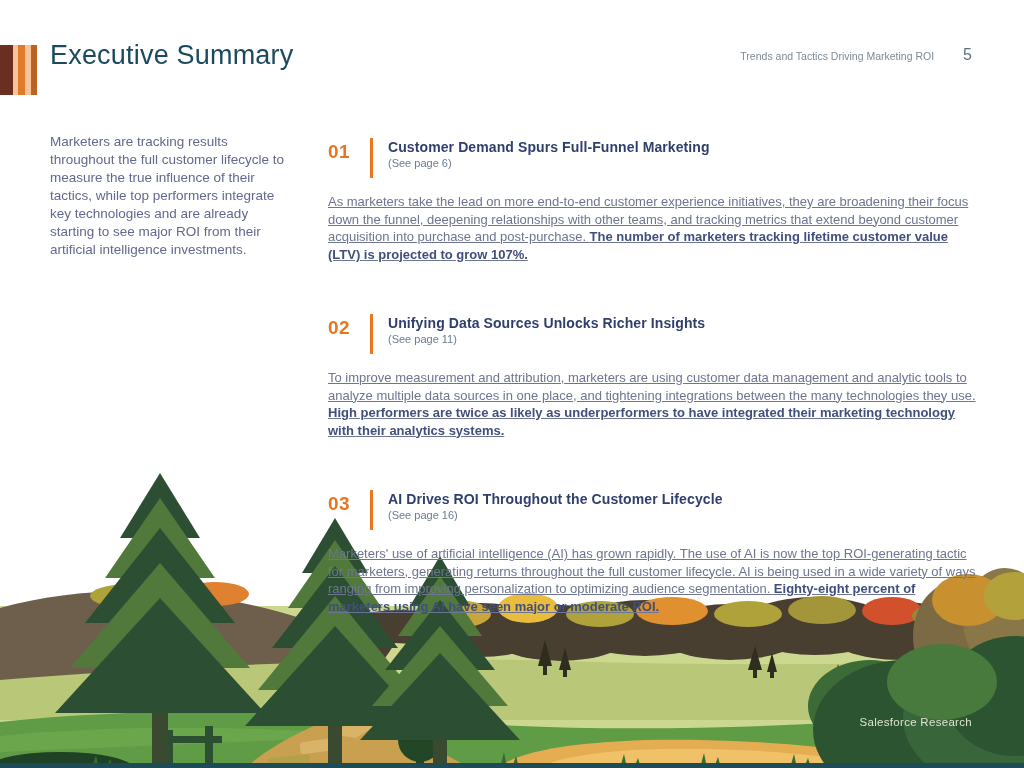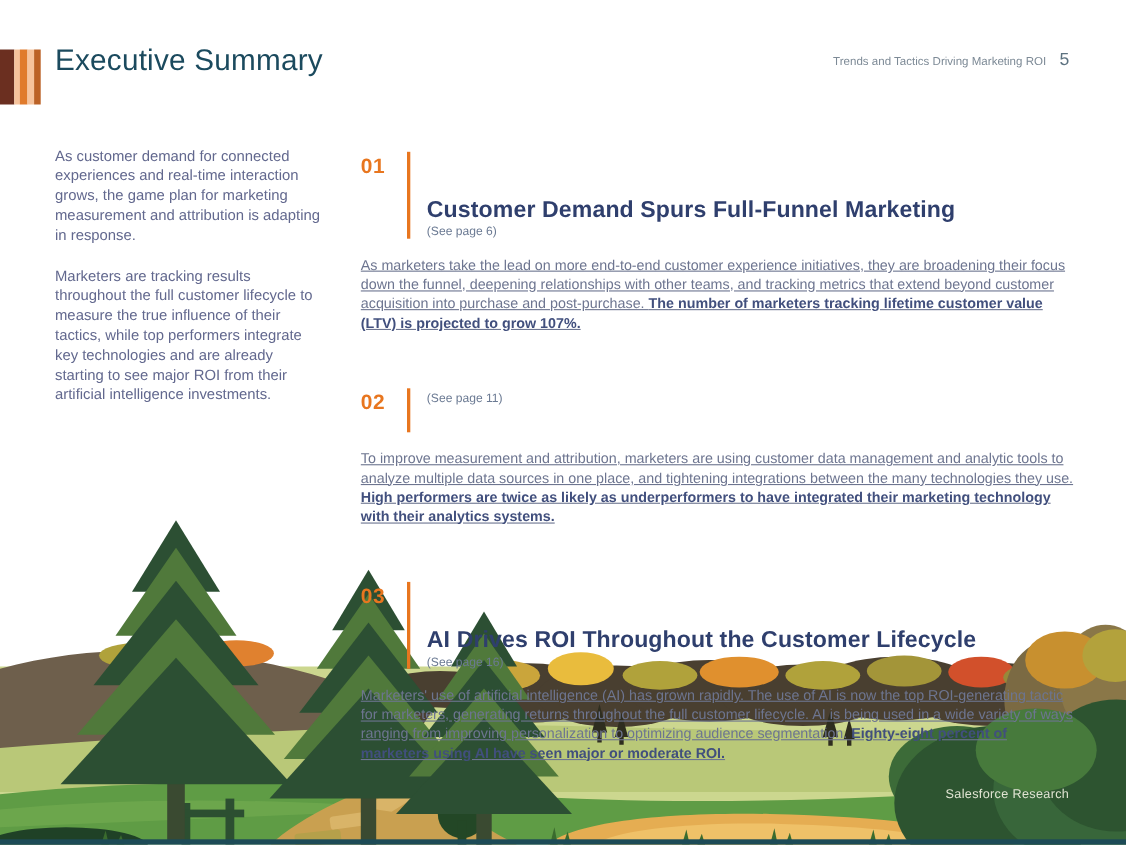--- a/index.html
+++ b/index.html
@@ -25,21 +25,21 @@
   .logo-stripes .s5 { width: 6px;  background: #bb6226; }
 
   .page-title {
     position: absolute; left: 50px; top: 40px;
     font-size: 27px; font-weight: 400; color: var(--title-teal);
     letter-spacing: 0.2px;
   }
 
   .header-meta {
     position: absolute; right: 52px; top: 46px;
-    display: flex; align-items: baseline; gap: 12px;
+    display: flex; align-items: baseline; gap: 29px;
   }
   .header-meta .meta-text { font-size: 10.5px; color: var(--meta-gray); }
   .header-meta .page-number { font-size: 16px; color: #5d7280; font-weight: 300; }
 
   
   .intro-col {
     position: absolute; left: 50px; top: 133px; width: 242px; z-index: 2;
   }
   .intro-col p {
     font-size: 13.5px; line-height: 18px; color: var(--intro-text);
@@ -55,23 +55,22 @@
   .section-number {
     font-size: 19px; font-weight: 700; color: var(--accent-orange);
     width: 42px; padding-top: 3px; letter-spacing: 0.5px;
   }
   .section-rule {
     width: 3px; background: var(--accent-orange); margin-right: 15px;
     min-height: 40px;
   }
   .section-titles { padding-top: 1px; }
   .section-heading {
-    font-size: 21px; font-weight: 700; color: var(--heading-navy);
+    font-size: 14px; font-weight: 700; color: var(--heading-navy);
     letter-spacing: 0.1px;
-    margin-top: 40px;
   }
   .section-sub { font-size: 11px; color: var(--meta-gray2); margin-top: 2px; }
   .section-body {
     font-size: 13px; line-height: 17.5px; color: var(--body-text); text-decoration: underline;
   }
   .section-body strong { color: var(--bold-text); font-weight: 700; }
 
   
   .illustration {
     position: absolute; left: 0; bottom: 0; width: 1024px; height: 300px;
@@ -96,21 +95,20 @@
     <div class="s4"></div>
     <div class="s5"></div>
 </div>
 <h1 class="page-title">Executive Summary</h1>
 <div class="header-meta">
   <span class="meta-text">Trends and Tactics Driving Marketing ROI</span>
   <span class="page-number">5</span>
 </div>
 
 <div class="intro-col">
-  <p>As customer demand for connected experiences and real-time interaction grows, the game plan for marketing measurement and attribution is adapting in response.</p>
   <p>Marketers are tracking results throughout the full customer lifecycle to measure the true influence of their tactics, while top performers integrate key technologies and are already starting to see major ROI from their artificial intelligence investments.</p>
 </div>
 
 <div class="main-col">
 
   <div class="section">
     <div class="section-head">
       <div class="section-number">01</div>
       <div class="section-rule"></div>
       <div class="section-titles">
@@ -119,20 +117,21 @@
       </div>
     </div>
     <p class="section-body"><span>As marketers take the lead on more end-to-end customer experience initiatives, they are broadening their focus down the funnel, deepening relationships with other teams, and tracking metrics that extend beyond customer acquisition into purchase and post-purchase. </span><strong>The number of marketers tracking lifetime customer value (LTV) is projected to grow 107%.</strong></p>
   </div>
 
   <div class="section">
     <div class="section-head">
       <div class="section-number">02</div>
       <div class="section-rule"></div>
       <div class="section-titles">
+        <div class="section-heading">Unifying Data Sources Unlocks Richer Insights</div>
         <div class="section-sub">(See page 11)</div>
       </div>
     </div>
     <p class="section-body"><span>To improve measurement and attribution, marketers are using customer data management and analytic tools to analyze multiple data sources in one place, and tightening integrations between the many technologies they use. </span><strong>High performers are twice as likely as underperformers to have integrated their marketing technology with their analytics systems.</strong></p>
   </div>
 
   <div class="section">
     <div class="section-head">
       <div class="section-number">03</div>
       <div class="section-rule"></div>

